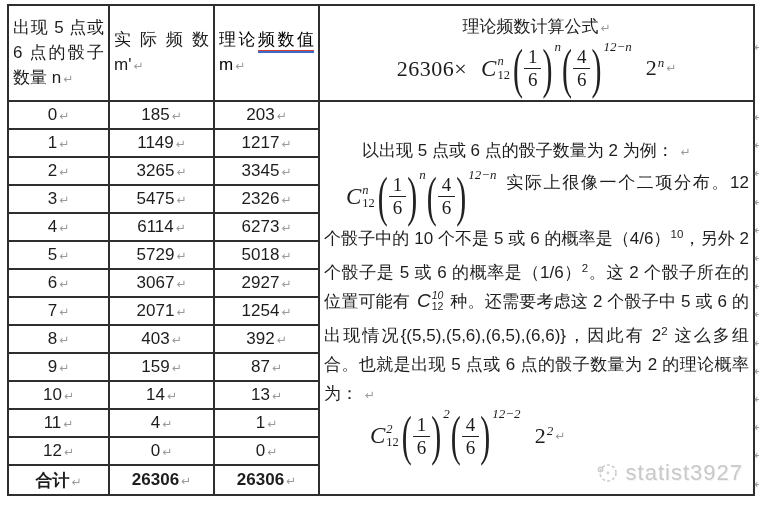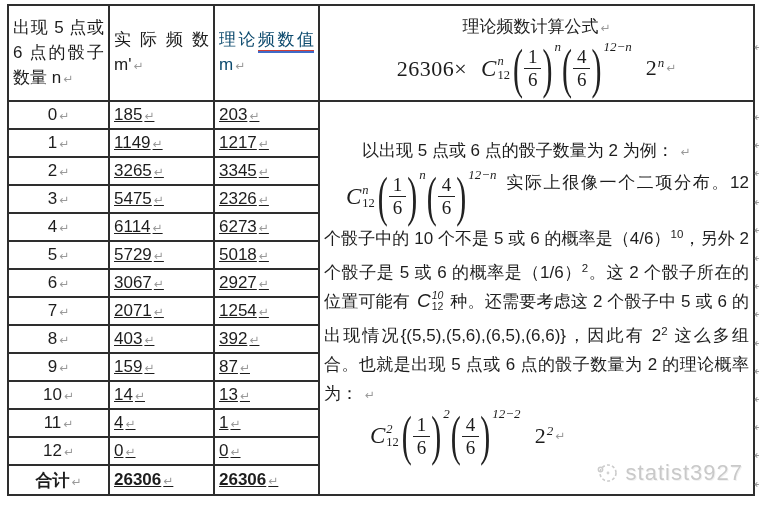--- a/index.html
+++ b/index.html
@@ -6,22 +6,22 @@
   .page{position:relative;width:759px;height:505px;background:#ffffff;overflow:hidden;
         font-family:"Liberation Sans",sans-serif;color:#1d1d1d;}
   table.grid{position:absolute;left:7px;top:4px;width:746px;border-collapse:collapse;table-layout:fixed;}
   table.grid td{border:2px solid #2e2e2e;font-size:17px;padding:0 4px;vertical-align:middle;overflow:hidden;}
   td.hcell{vertical-align:top;padding:6px 8px 0 8px;text-align:justify;line-height:25px;height:94px;}
   td.h4{text-align:center;padding-top:4px;}
   tr.body-row{height:28px;}
   tr.total-row{height:30px;}
   tr.total-row td{font-weight:bold;}
   td.c-center{text-align:center;}
-  td.c-num{text-align:left;padding-right:6px;text-decoration:underline;}
-  .red{color:#0c4a6e;}
+  td.c-num{text-align:center;padding-right:6px;}
+  .red{color:#000000;}
   .ul{border-bottom:1px solid #d04038;box-shadow:0 2px 0 #3f6bc8;padding-bottom:1px;}
   .pilcrow{color:#9a9a9a;font-size:12px;margin-left:2px;font-family:"DejaVu Sans",sans-serif;font-weight:normal;}
   .h4-title{font-size:17px;line-height:24px;text-align:center;}
   
   .formula{display:inline-flex;align-items:center;font-family:"Liberation Serif",serif;font-size:22px;color:#1c1c1c;white-space:nowrap;}
   .formula.centered{display:flex;justify-content:center;margin-top:6px;}
   .prefix{letter-spacing:0.5px;margin-right:12px;}
   .cgroup{display:inline-flex;align-items:center;margin:0 2px;}
   .cbase{font-style:italic;font-size:23px;}
   .cstack{display:inline-flex;flex-direction:column;align-items:flex-start;font-size:12.5px;line-height:1.05;margin-left:1px;}

